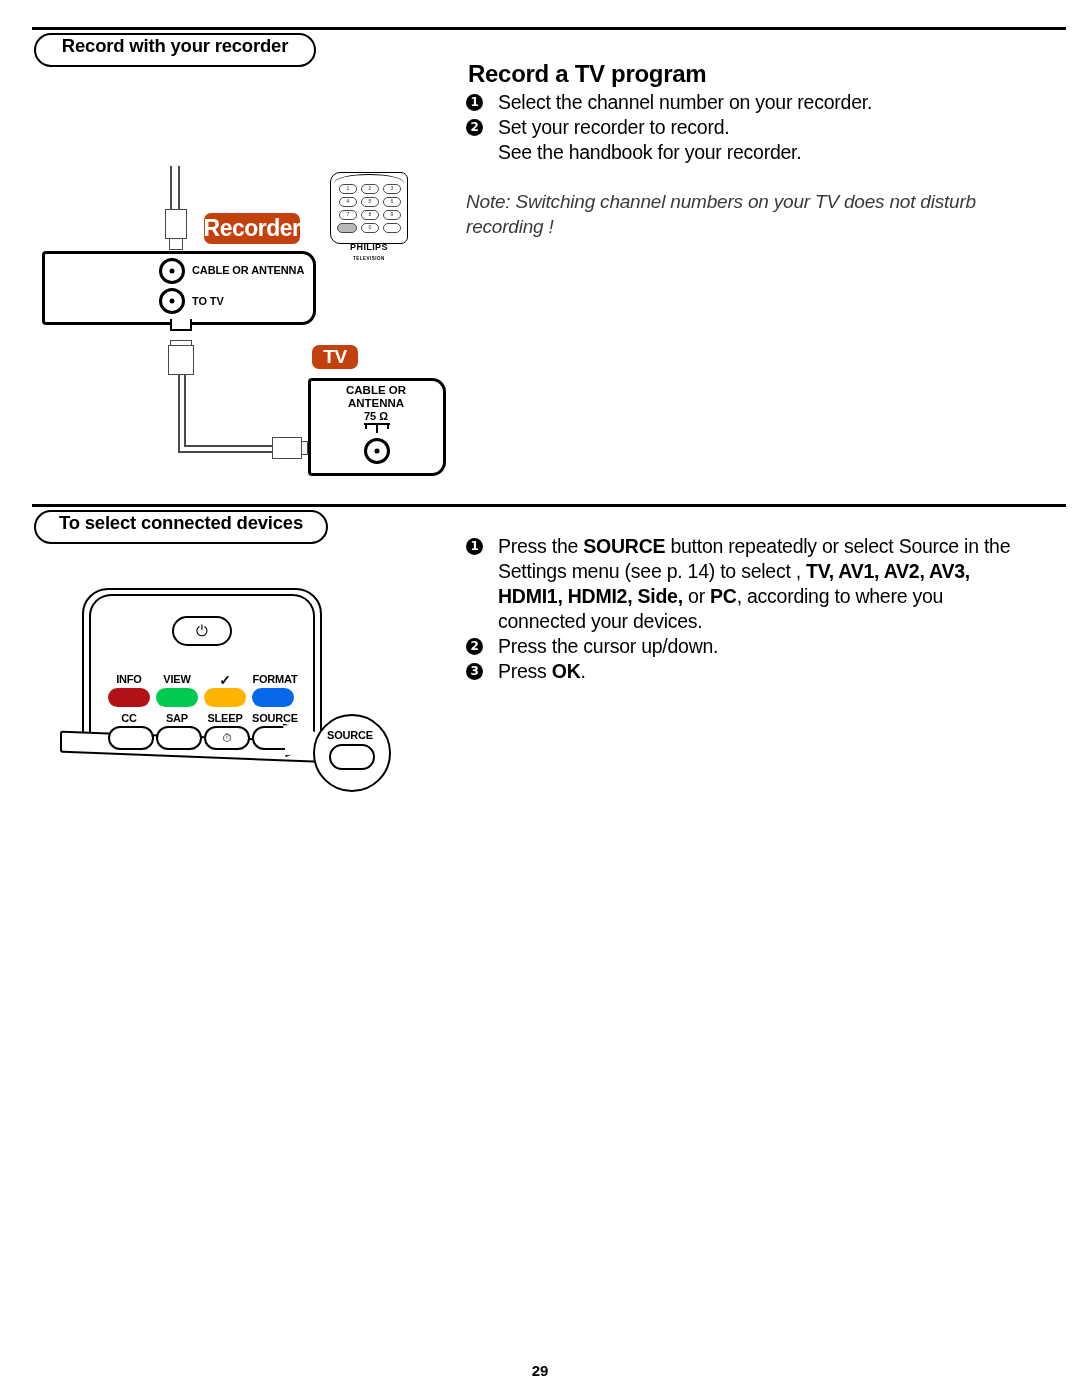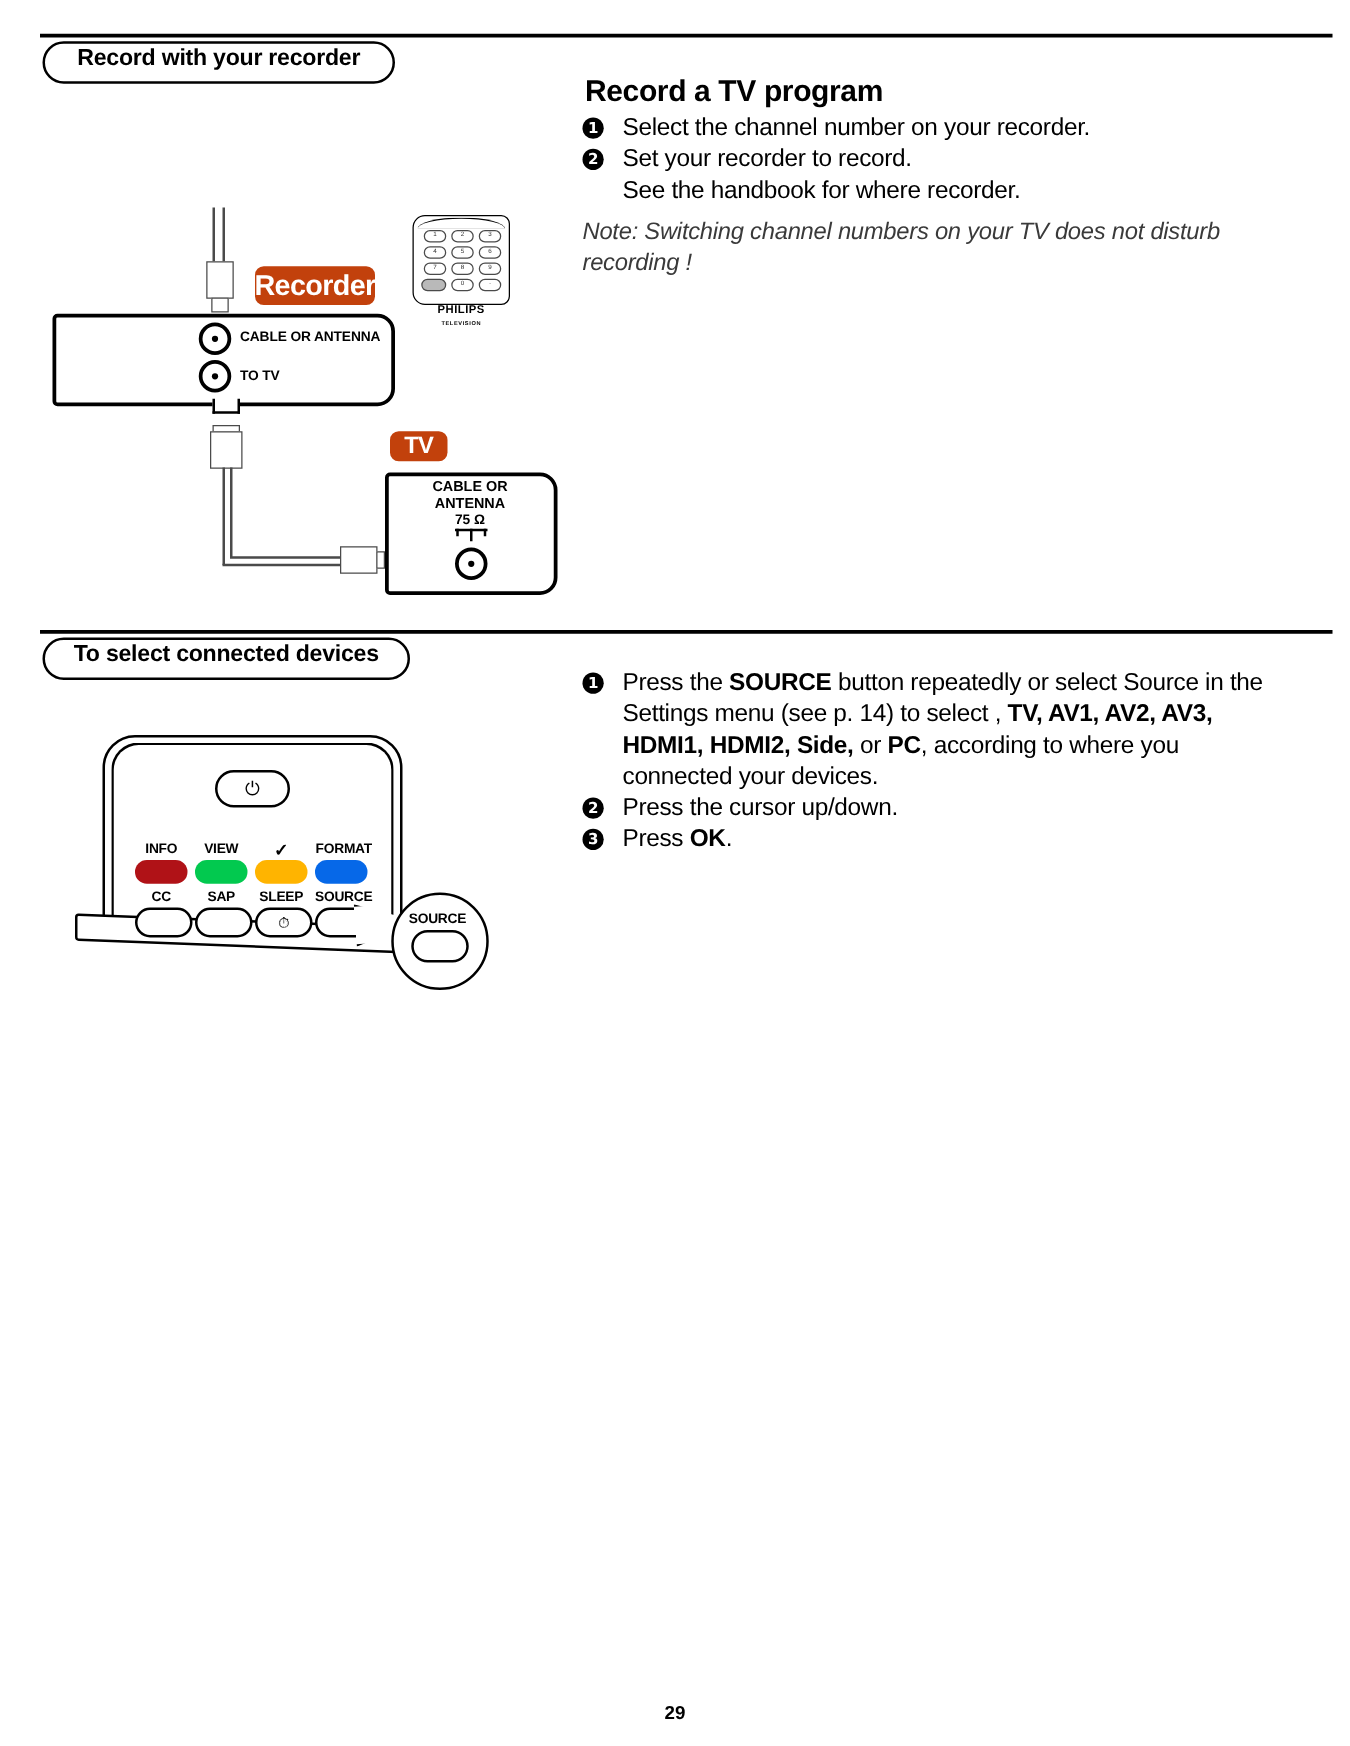--- a/index.html
+++ b/index.html
@@ -113,25 +113,25 @@
     <h2 class="head">Record a TV program</h2>
 
     <ol class="steps" style="margin-top:1px;">
       <li>
         <span class="bnum">1</span>
         <span>Select the channel number on your recorder.</span>
       </li>
       <li>
         <span class="bnum">2</span>
         <span>Set your recorder to record.</span>
-        <span class="sub">See the handbook for where recorder.</span>
+        <span class="sub">See the handbook for your recorder.</span>
       </li>
     </ol>
 
-    <div class="note" style="margin-top:8px;width:534px;">Note: Switching channel numbers on your TV does not disturb recording !</div>
+    <div class="note" style="margin-top:24px;width:534px;">Note: Switching channel numbers on your TV does not disturb recording !</div>
   </div>
 
   <div class="art" style="left:168px;top:166px;width:16px;height:50px;">
     <div style="position:absolute;left:2px;top:0;width:1.5px;height:50px;background:#4a4a4a;"></div>
     <div style="position:absolute;left:10px;top:0;width:1.5px;height:50px;background:#4a4a4a;"></div>
   </div>
   <div class="art" style="left:165px;top:209px;width:22px;height:42px;">
     <div style="position:absolute;left:0;top:0;width:22px;height:30px;border:1.6px solid #4a4a4a;background:#fff;box-sizing:border-box;"></div>
     <div style="position:absolute;left:4px;top:29px;width:14px;height:12px;border:1.6px solid #4a4a4a;background:#fff;box-sizing:border-box;"></div>
   </div>

